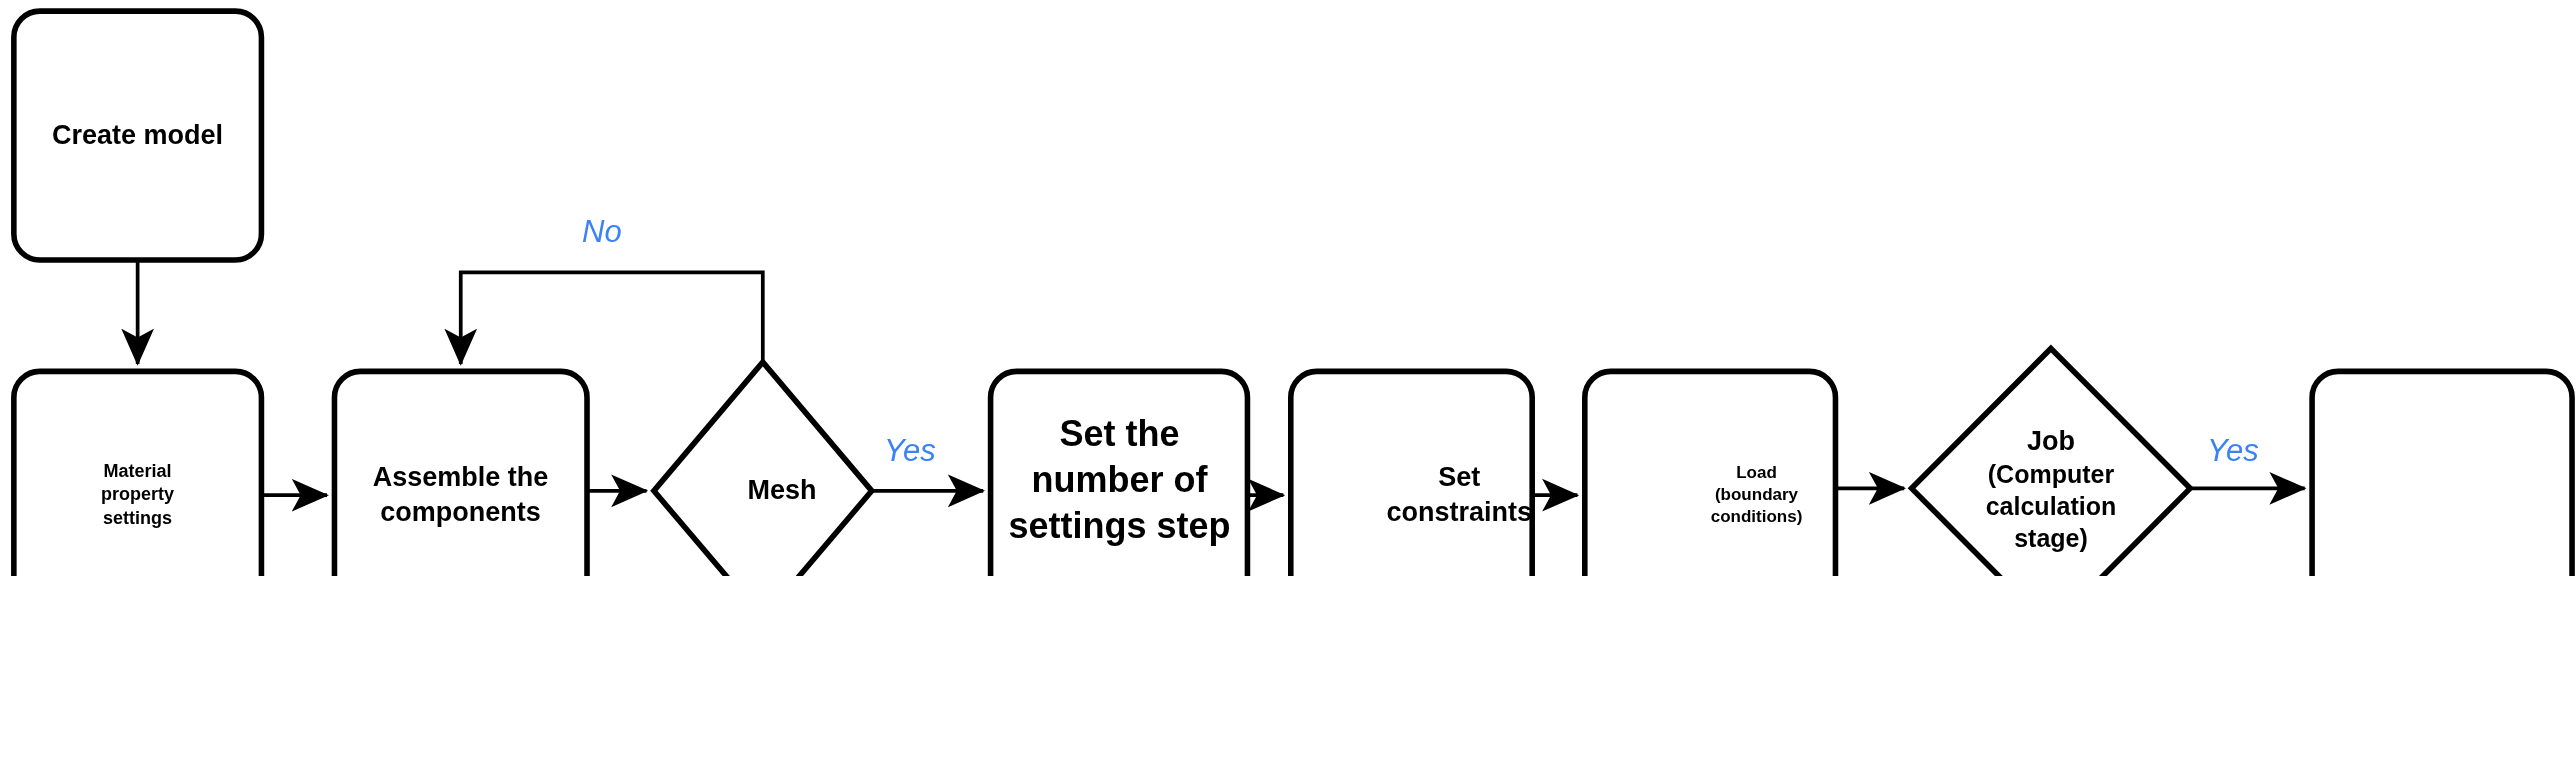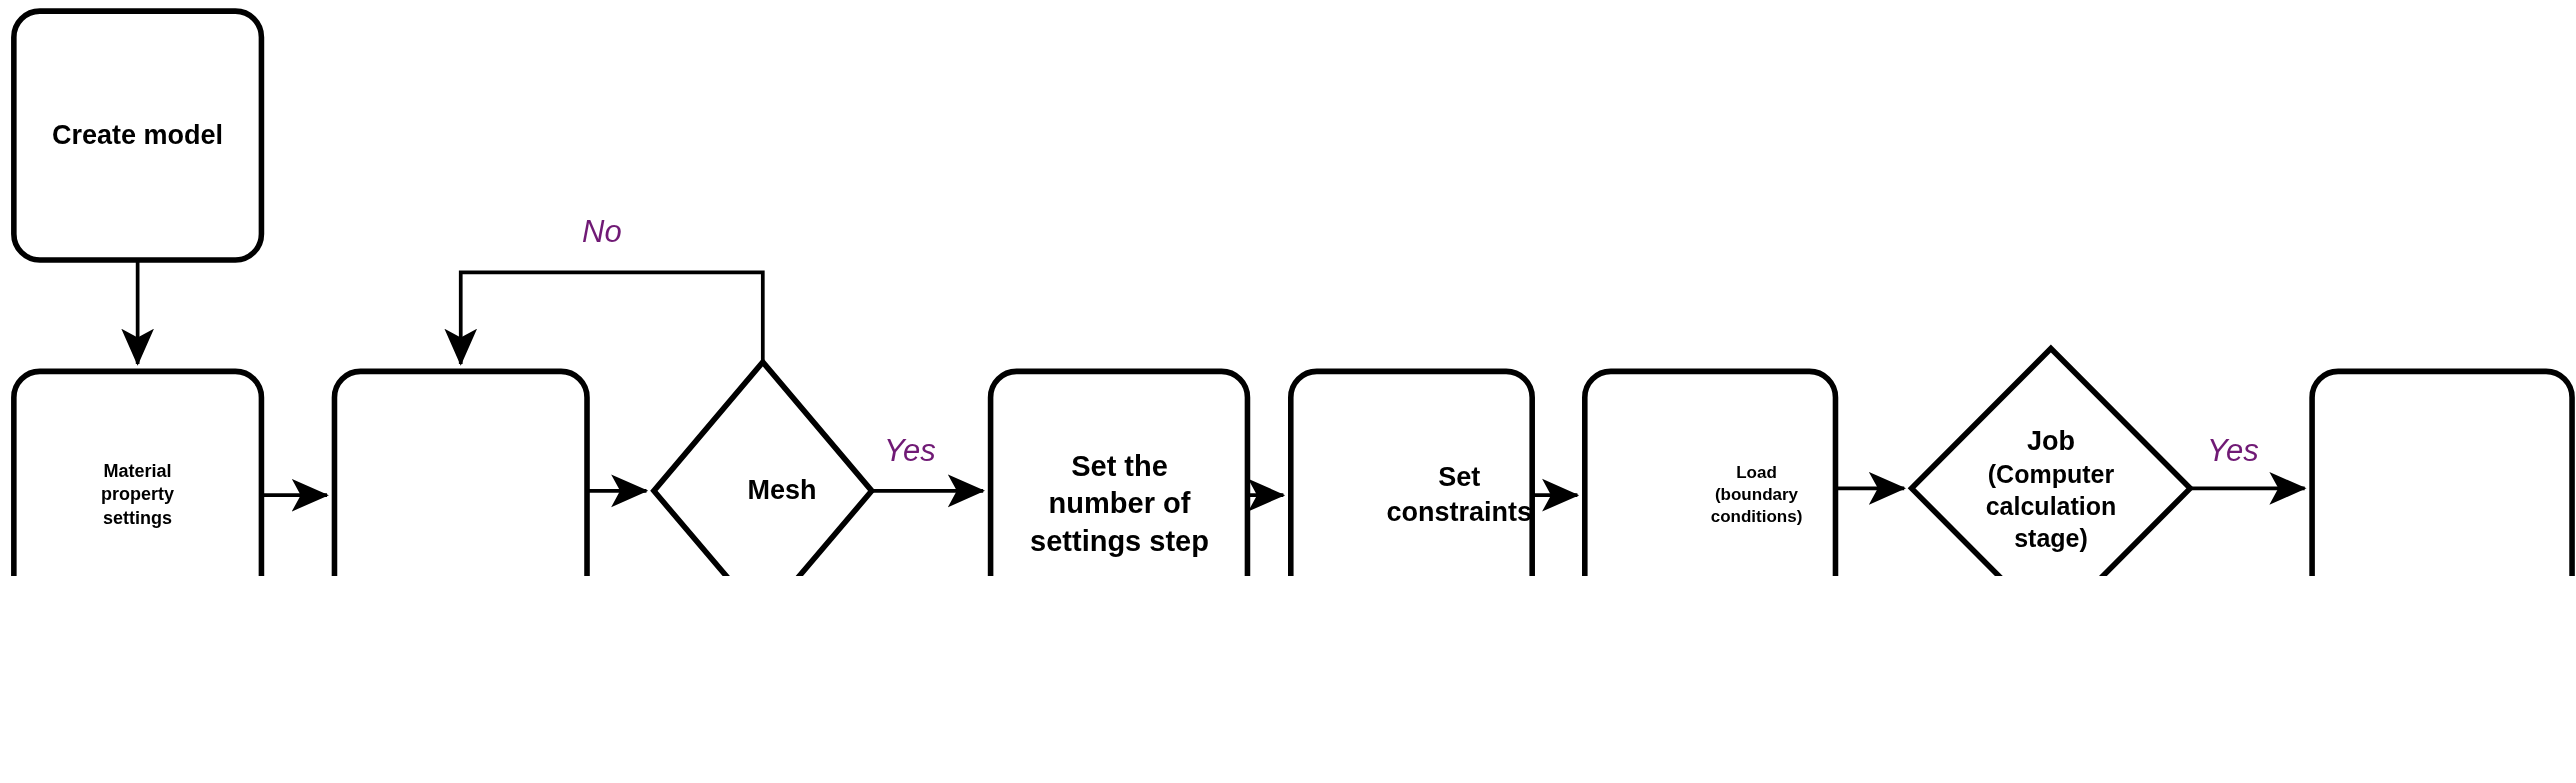--- a/index.html
+++ b/index.html
@@ -37,21 +37,21 @@
   .node-label .bold-line {
     font-weight: bold;
   }
   .node-label .reg-line {
     font-weight: bold;
   }
   .edge-label {
     position: absolute;
     font-style: italic;
     font-weight: normal;
-    color: #701a75;
+    color: #3b82f6;
     white-space: nowrap;
   }
 </style>
 </head>
 <body>
 
 <div id="canvas">
 
   <svg id="flow-svg" viewBox="0 0 4161 1265">
     <defs>
@@ -112,28 +112,34 @@
   </div>
 
   <div class="node-label" style="left:13.6px; top:371px; width:248px; height:248px; font-size:18px;">
     <div>
       <div class="bold-line">Material</div>
       <div class="bold-line">property</div>
       <div class="bold-line">settings</div>
     </div>
   </div>
 
+  <div class="node-label" style="left:334px; top:371px; width:253px; height:248px; font-size:27px;">
+    <div>
+      <div class="bold-line">Assemble the</div>
+      <div class="bold-line">components</div>
+    </div>
+  </div>
 
   <div class="node-label" style="left:689px; top:433px; width:186px; height:115px; font-size:27px;">
     <div>
       <div class="bold-line">Mesh</div>
     </div>
   </div>
 
-  <div class="node-label" style="left:991px; top:380px; width:257px; height:248px; font-size:29px;">
+  <div class="node-label" style="left:991px; top:356px; width:257px; height:248px; font-size:36px;">
     <div>
       <div class="bold-line">Set the</div>
       <div class="bold-line">number of</div>
       <div class="bold-line">settings step</div>
     </div>
   </div>
 
   <div class="node-label" style="left:1291px; top:371px; width:241px; height:248px; font-size:27px;justify-content:flex-end;">
     <div>
       <div class="bold-line">Set</div>

